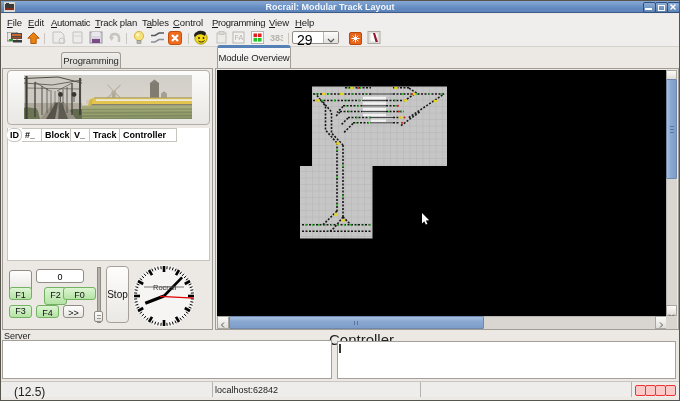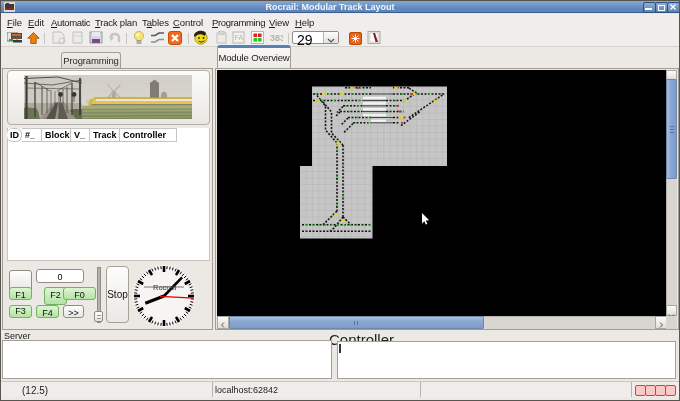--- a/index.html
+++ b/index.html
@@ -561,21 +561,21 @@
   </div>
 
   <div class="abs" style="left:4px;top:331px;font-size:9px;color:#222;">Server</div>
   <div class="abs" style="left:329px;top:331px;font-size:15px;color:#222;">Controller</div>
   <div class="abs" style="left:2px;top:340px;width:330px;height:39px;background:#fff;border:1px solid #a5a19a;box-sizing:border-box;"></div>
   <div class="abs" style="left:337px;top:341px;width:339px;height:38px;background:#fff;border:1px solid #a5a19a;box-sizing:border-box;">
       <div class="abs" style="left:1px;top:2px;width:1.5px;height:9px;background:#333;"></div>
     </div>
 
   <div class="abs" id="statusbar"></div>
-  <div class="abs" style="left:22px;top:385px;font-size:10px;color:#222;z-index:2">(12.5)</div>
+  <div class="abs" style="left:14px;top:385px;font-size:12px;color:#222;z-index:2">(12.5)</div>
   <div class="abs" style="left:215px;top:385px;font-size:9px;color:#222;z-index:2">localhost:62842</div>
   <div class="abs sseg" style="left:212px;"></div>
   <div class="abs sseg" style="left:420px;"></div>
   <div class="abs sseg" style="left:631px;"></div>
   <div class="abs led" style="left:635px;"></div>
   <div class="abs led" style="left:645px;"></div>
   <div class="abs led" style="left:655px;"></div>
   <div class="abs led" style="left:665px;"></div>
 </div>
 

